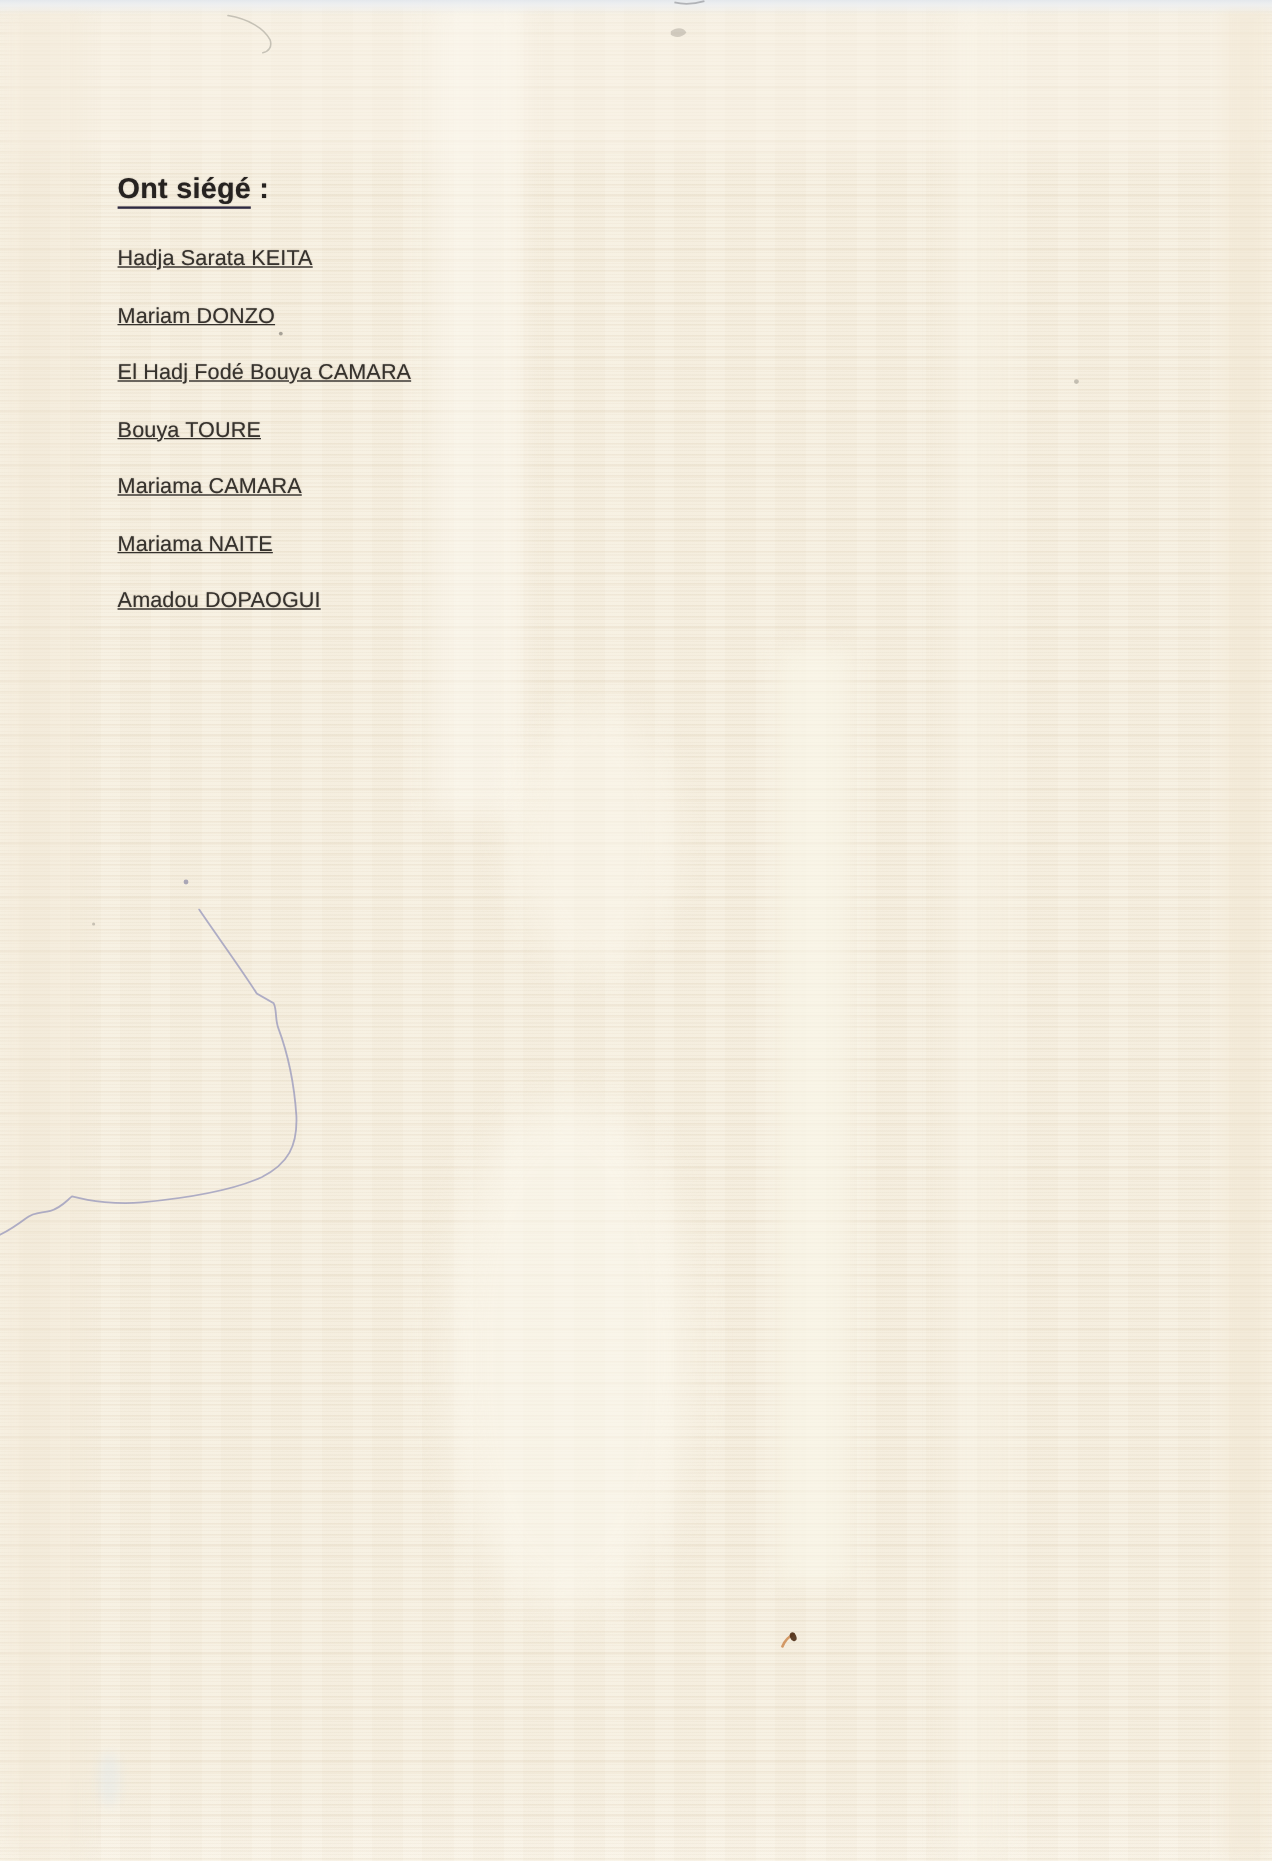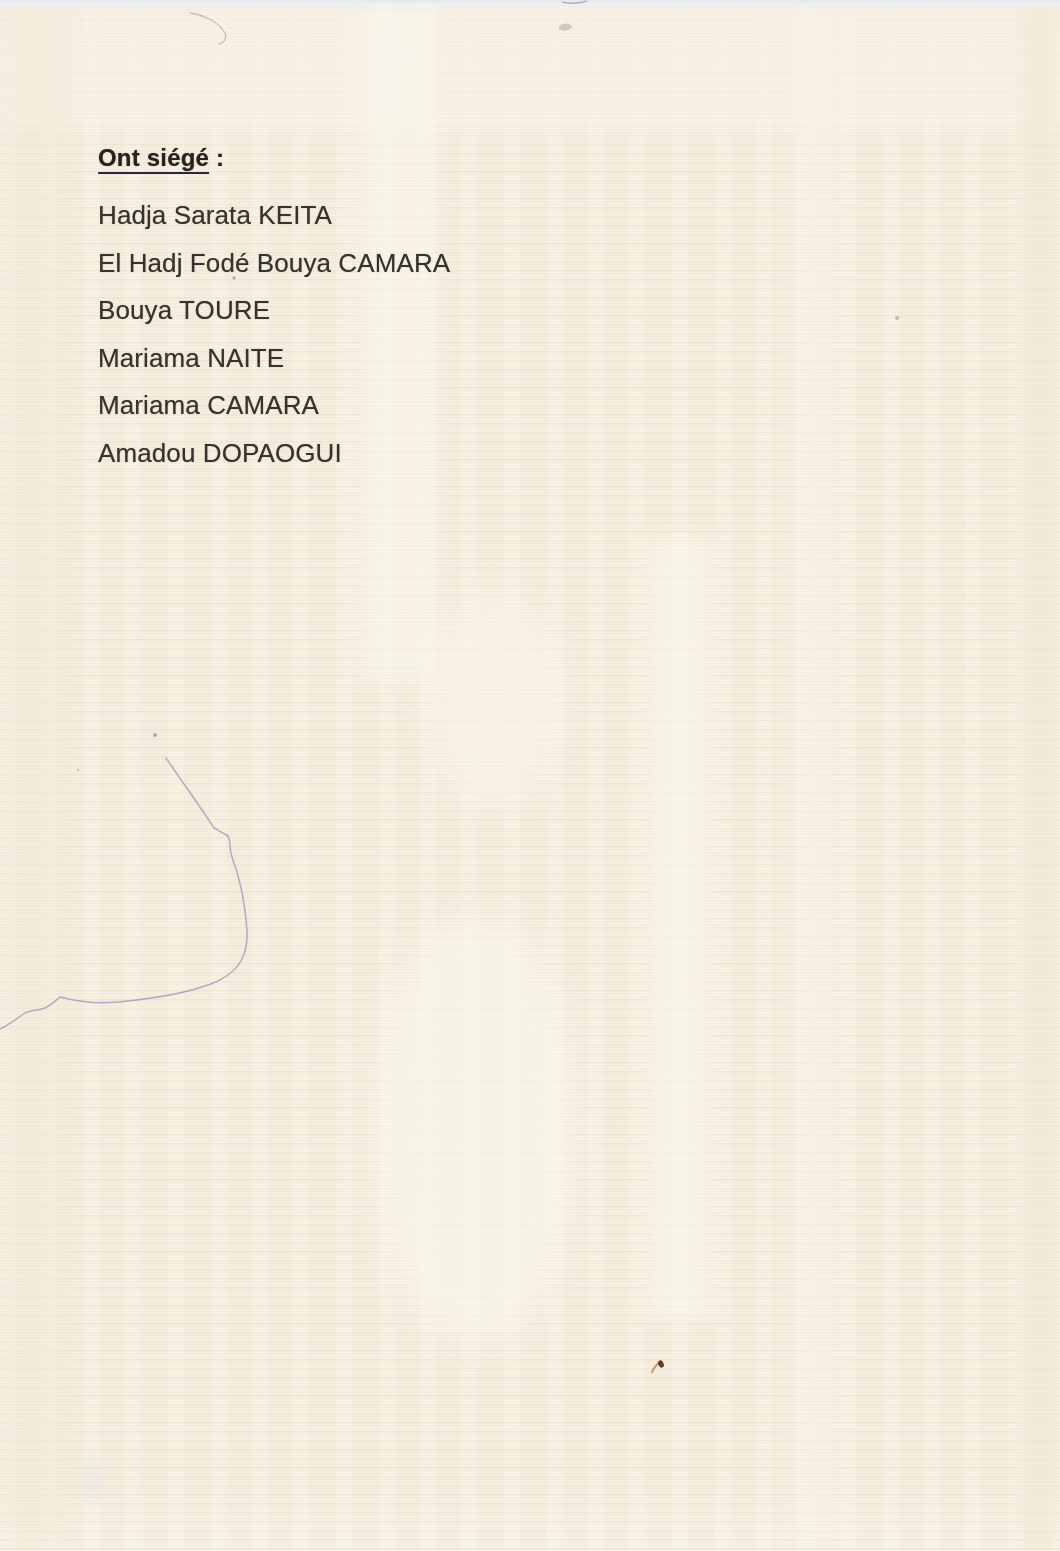--- a/index.html
+++ b/index.html
@@ -72,26 +72,27 @@
     color: #262220;
     margin-bottom: 20px;
     text-shadow: 0 0 1px rgba(35,30,28,0.55);
     letter-spacing: 0.2px;
   }
   .heading .underlined {
     border-bottom: 2.5px solid #2d2840;
     padding-bottom: 1px;
   }
   .attendee {
-    font-size: 26px;
+    font-size: 18px;
     line-height: 47.5px;
     color: #36322d;
     text-shadow: 0 0 1px rgba(55,48,42,0.5);
     letter-spacing: 0.1px;
     white-space: nowrap;
+    text-decoration: underline;
   }
   
   .artifact-svg {
     position: absolute; inset: 0;
     width: 1060px; height: 1551px;
     pointer-events: none;
   }
 </style>
 </head>
 <body>
@@ -140,20 +141,21 @@
       <path d="M 652,1372 Q 655,1365 661,1362" fill="none" stroke="rgba(204,138,80,0.85)" stroke-width="2.2" stroke-linecap="round"></path>
       <ellipse cx="661" cy="1364" rx="2.6" ry="3.8" transform="rotate(-22 661 1364)" fill="rgba(78,46,22,0.9)"></ellipse>
     </g>
   </svg>
 
   <div class="content">
     <div class="heading">
       <span class="underlined">Ont siégé</span><span> :</span>
     </div>
     <div class="attendee">Hadja Sarata KEITA</div>
+    <div class="attendee">Mariam DONZO</div>
     <div class="attendee">El Hadj Fodé Bouya CAMARA</div>
     <div class="attendee">Bouya TOURE</div>
+    <div class="attendee">Mariama CAMARA</div>
     <div class="attendee">Mariama NAITE</div>
-    <div class="attendee">Mariama CAMARA</div>
     <div class="attendee">Amadou DOPAOGUI</div>
   </div>
 
 </div>
 
 </body></html>

